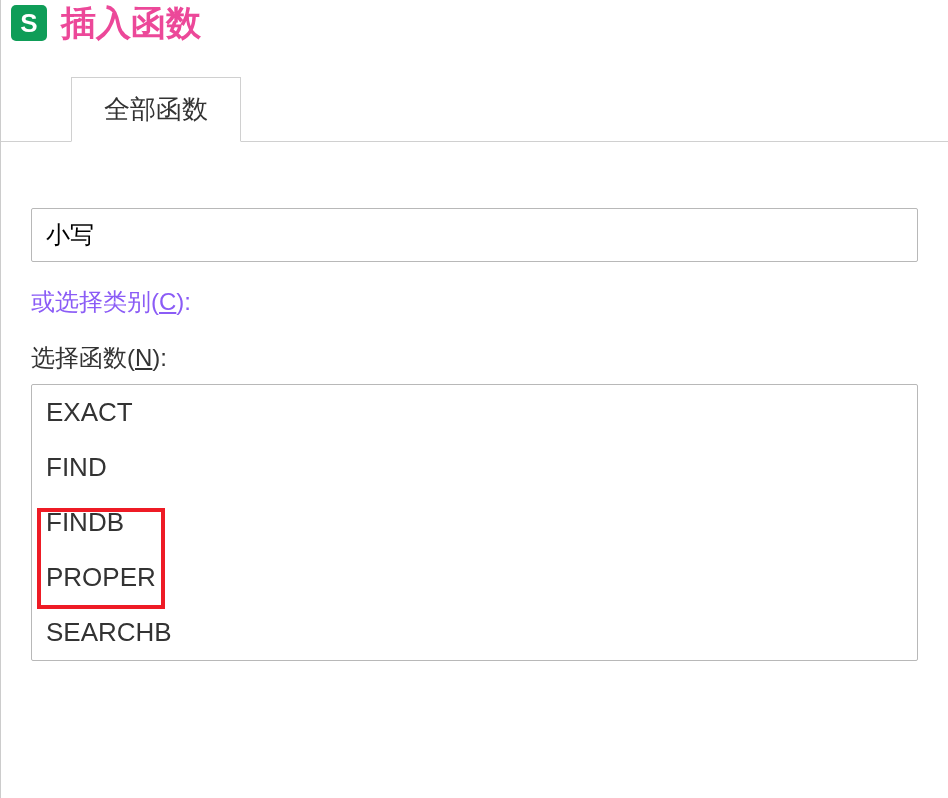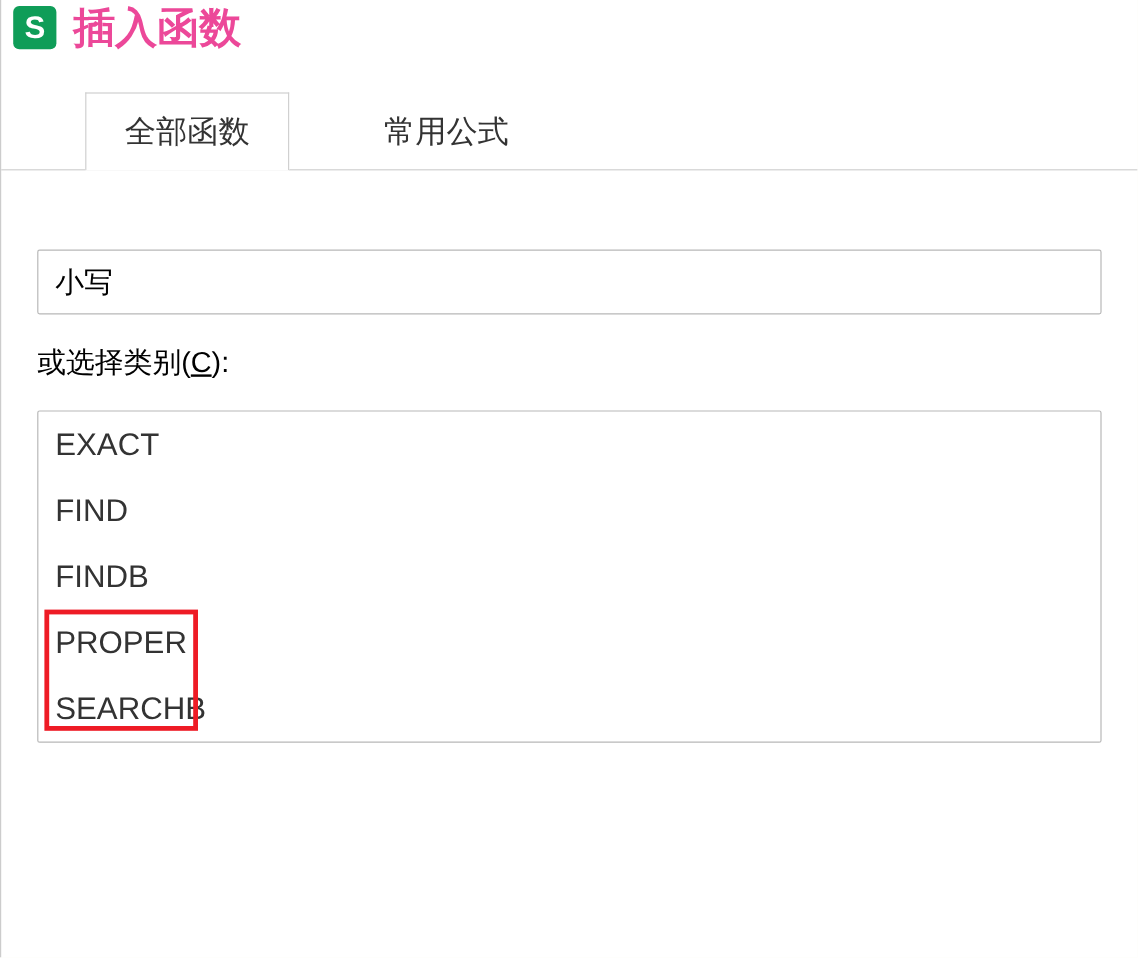--- a/index.html
+++ b/index.html
@@ -92,21 +92,21 @@
       outline: none;
       margin-top: 46px;
     }
     .category-row {
       display: flex;
       align-items: center;
       margin-bottom: 24px;
     }
     .category-label {
       font-size: 24px;
-      color: #000000;
+      color: #8b5cf6;
       margin-right: 24px;
     }
     .select-box {
       flex: 1;
       position: relative;
     }
     .select-input {
       width: 100%;
       padding: 12px 14px;
       font-size: 24px;
@@ -164,34 +164,34 @@
     <div class="app-icon">
       <span>S</span>
     </div>
     <div class="title-text">插入函数</div>
   </div>
 
   <div class="tabs">
     <div class="tab active">
       <span>全部函数</span>
     </div>
-    <div class="tab">
-      <span>常用公式</span>
-    </div>
   </div>
 
   <div class="content">
     <input type="text" class="search-input" value="小写" style="">
 
     <div class="category-row">
       <label class="category-label">
         <span>或选择类别(</span><span class="underline">C</span><span>):</span>
       </label>
     </div>
 
+    <label class="field-label">
+      <span>选择函数(</span><span class="underline">N</span><span>):</span>
+    </label>
     <div class="function-list" id="function-list">
     <div class="function-item">EXACT</div>
         <div class="function-item">FIND</div>
         <div class="function-item">FINDB</div>
         <div class="function-item">PROPER</div>
         <div class="function-item">SEARCHB</div>
       </div>
   </div>
 
   <div class="red-box"></div>

